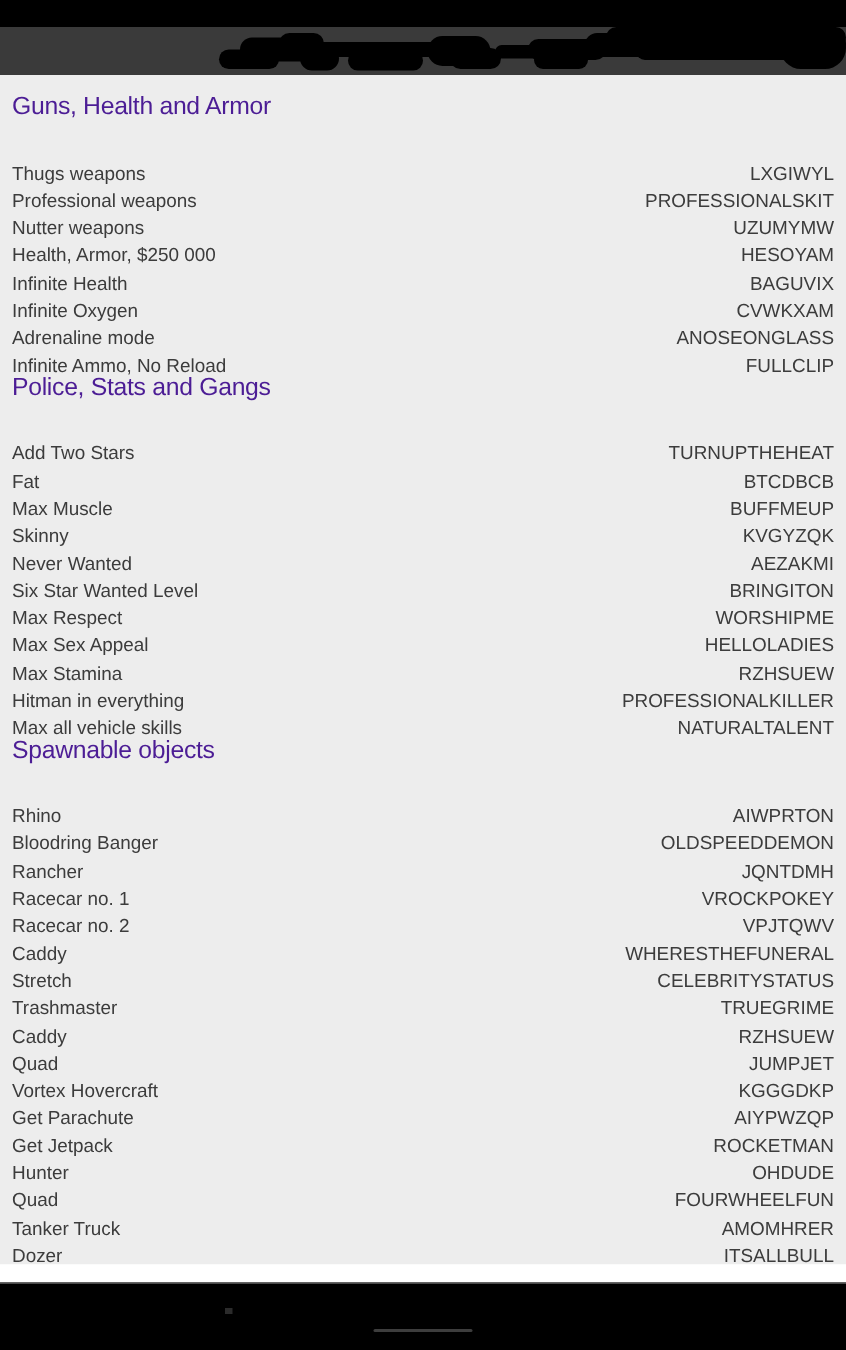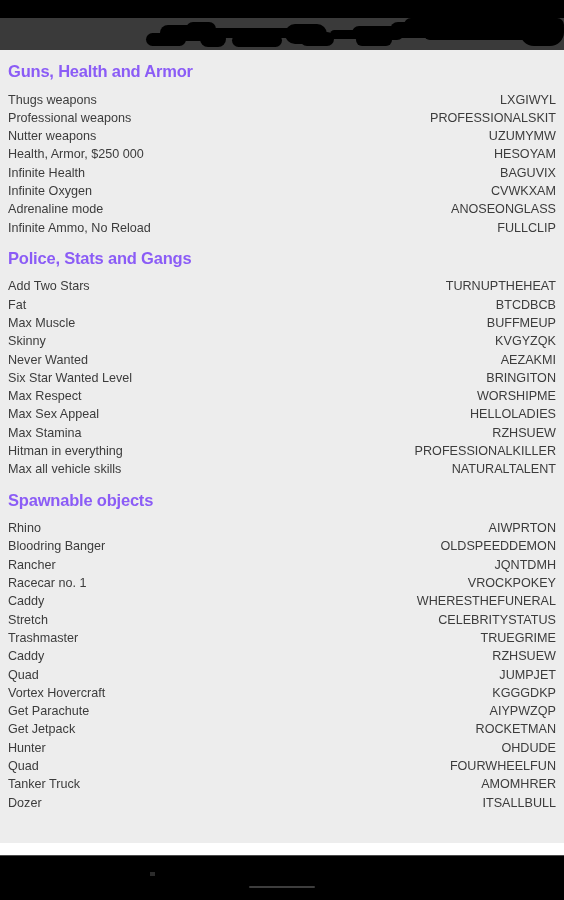--- a/index.html
+++ b/index.html
@@ -60,42 +60,43 @@
     flex: 1 1 auto;
     background: #ededed;
     overflow: hidden;
     padding: 0 8px;
     box-sizing: border-box;
   }
   .section {
     margin: 0;
   }
   .section-title {
-    color: #8b5cf6;
-    font-weight: bold;
+    color: #4c1d95;
+    font-weight: normal;
     font-size: 16.5px;
     line-height: 1;
     padding-top: 13px;
     padding-bottom: 11px;
     letter-spacing: -0.2px;
     font-stretch: condensed;
     font-family: "Liberation Sans Narrow", "Liberation Sans", sans-serif;
   }
   .row {
     display: flex;
     justify-content: space-between;
     align-items: baseline;
     height: 18.3px;
     line-height: 18.3px;
     font-size: 12.6px;
     color: #3c3c3c;
     white-space: nowrap;
   }
   .row .label {
     text-align: center;
+    margin-top: 16px;
   }
   .row .code {
     text-align: center;
     color: #3c3c3c;
   }
 
   
   .bottom-gap {
     flex: 0 0 auto;
     height: 12px;
@@ -257,20 +258,24 @@
         </div>
       <div class="row">
           <span class="label">Rancher</span>
           <span class="code">JQNTDMH</span>
         </div>
       <div class="row">
           <span class="label">Racecar no. 1</span>
           <span class="code">VROCKPOKEY</span>
         </div>
       <div class="row">
+          <span class="label">Racecar no. 2</span>
+          <span class="code">VPJTQWV</span>
+        </div>
+      <div class="row">
           <span class="label">Caddy</span>
           <span class="code">WHERESTHEFUNERAL</span>
         </div>
       <div class="row">
           <span class="label">Stretch</span>
           <span class="code">CELEBRITYSTATUS</span>
         </div>
       <div class="row">
           <span class="label">Trashmaster</span>
           <span class="code">TRUEGRIME</span>

